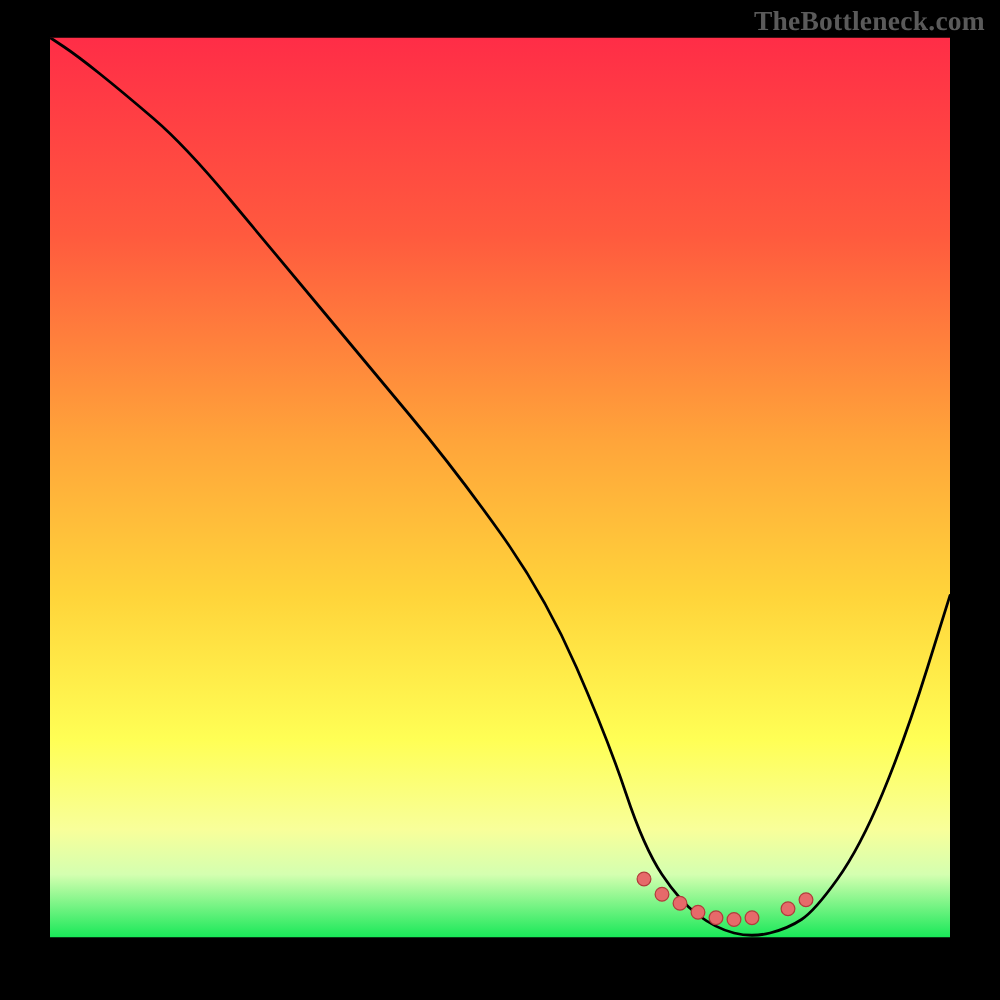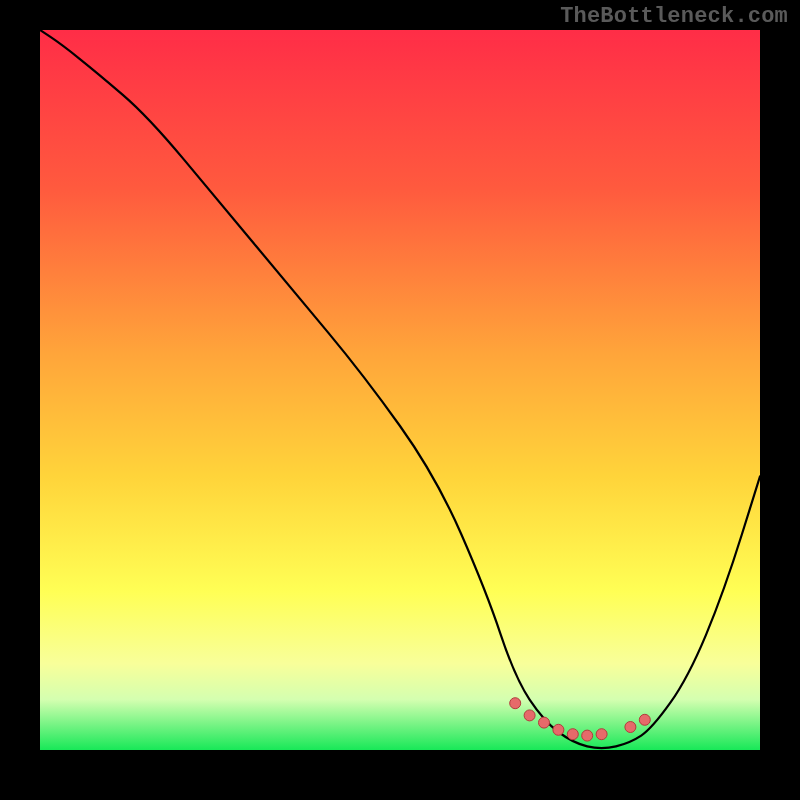--- a/index.html
+++ b/index.html
@@ -12,21 +12,21 @@
   }
   .container {
     position: relative;
     width: 800px;
     height: 800px;
   }
   .watermark {
     position: absolute;
     top: 4px;
     right: 12px;
-    font-family: Liberation Mono, monospace;
+    font-family: Liberation Serif, serif;
     font-size: 22px;
     font-weight: 600;
     color: #5a5a5a;
     z-index: 3;
     letter-spacing: 0.2px;
   }
   .plot-frame {
     position: absolute;
     left: 40px;
     top: 30px;

